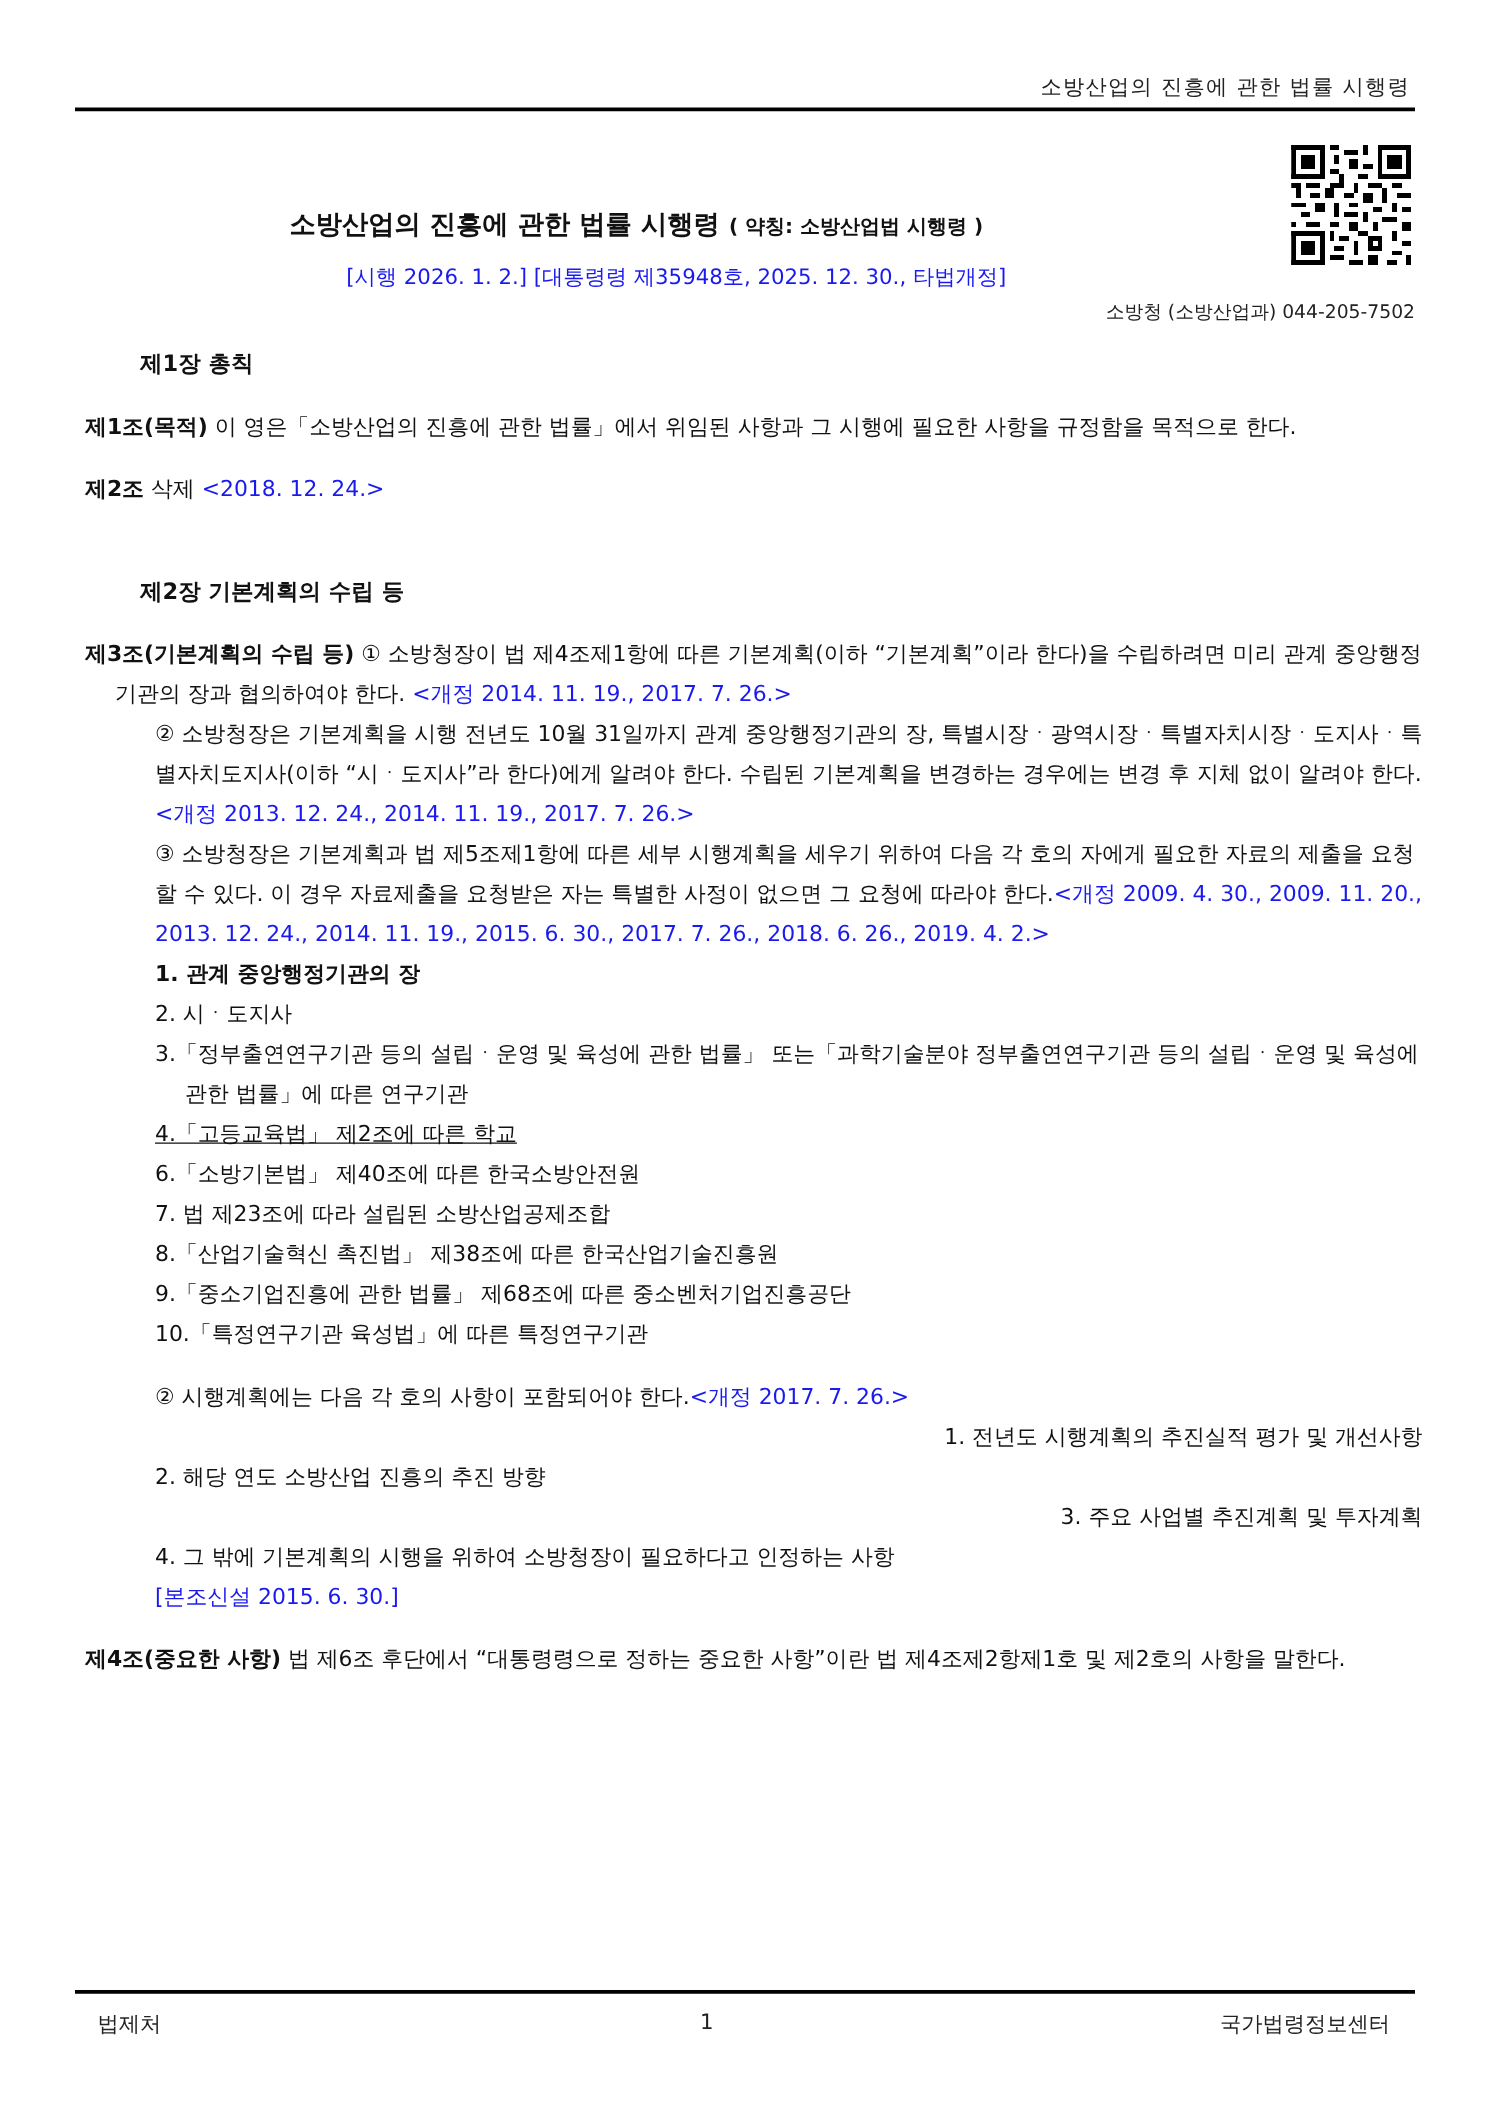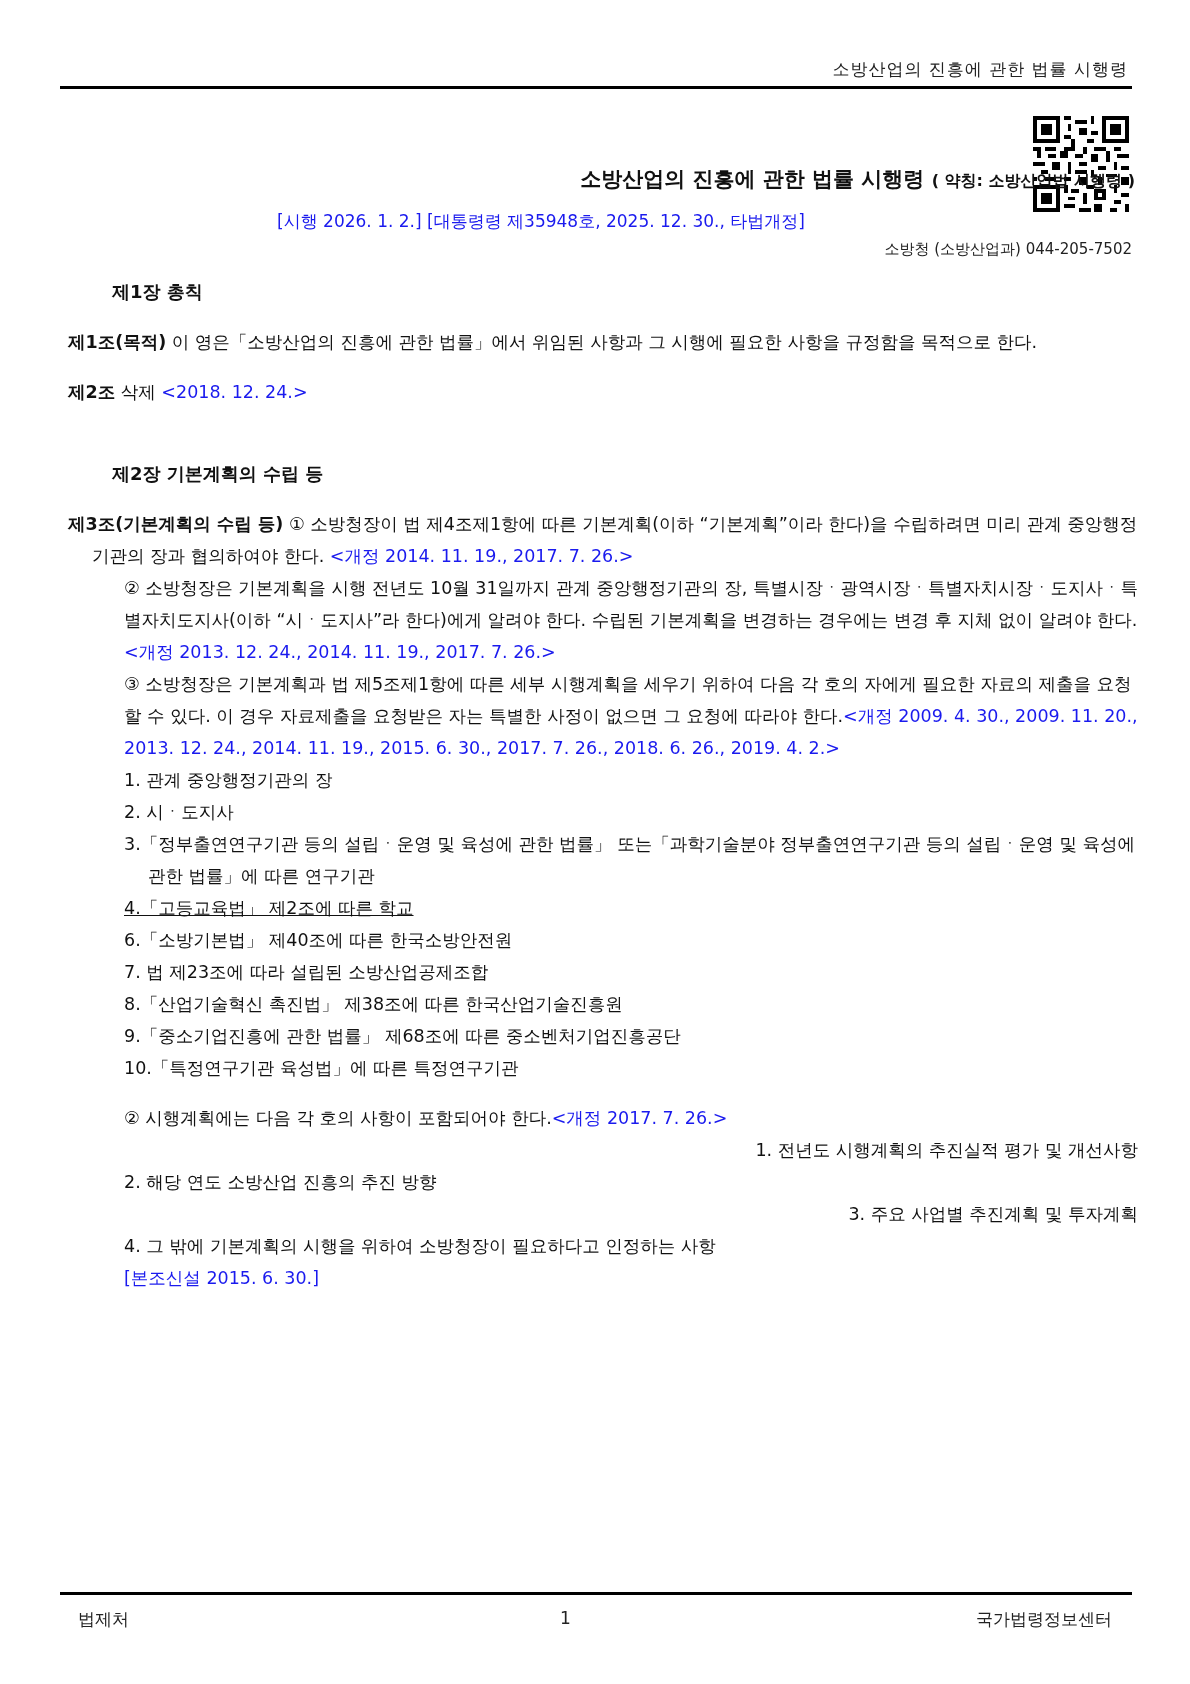--- a/index.html
+++ b/index.html
@@ -37,23 +37,23 @@
       position: absolute;
       left: 1033px;
       top: 116px;
       width: 96px;
       height: 96px;
     }
 
     .title-block {
       position: absolute;
       top: 165px;
-      left: 63px;
+      left: 48px;
       width: 1072px;
-      text-align: right;
+      text-align: center;
     }
     .doc-title {
       font-size: 21px;
       font-weight: bold;
       margin-left: -150px;
     }
     .doc-title .abbr {
       font-size: 16px;
       font-weight: bold;
     }
@@ -225,21 +225,21 @@
   <div class="article">
     <div>
       <b>제3조(기본계획의 수립 등)</b><span> ① 소방청장이 법 제4조제1항에 따른 기본계획(이하 “기본계획”이라 한다)을 수립하려면 미리 관계 중앙행정기관의 장과 협의하여야 한다. </span><span class="blue">&lt;개정 2014. 11. 19., 2017. 7. 26.&gt;</span>
     </div>
     <div class="para" style="text-indent:0;">
       <span>② 소방청장은 기본계획을 시행 전년도 10월 31일까지 관계 중앙행정기관의 장, 특별시장ㆍ광역시장ㆍ특별자치시장ㆍ도지사ㆍ특별자치도지사(이하 “시ㆍ도지사”라 한다)에게 알려야 한다. 수립된 기본계획을 변경하는 경우에는 변경 후 지체 없이 알려야 한다.</span><span class="blue">&lt;개정 2013. 12. 24., 2014. 11. 19., 2017. 7. 26.&gt;</span>
     </div>
     <div class="para" style="text-indent:0;">
       <span>③ 소방청장은 기본계획과 법 제5조제1항에 따른 세부 시행계획을 세우기 위하여 다음 각 호의 자에게 필요한 자료의 제출을 요청할 수 있다. 이 경우 자료제출을 요청받은 자는 특별한 사정이 없으면 그 요청에 따라야 한다.</span><span class="blue">&lt;개정 2009. 4. 30., 2009. 11. 20., 2013. 12. 24., 2014. 11. 19., 2015. 6. 30., 2017. 7. 26., 2018. 6. 26., 2019. 4. 2.&gt;</span>
     </div>
-    <div class="item" style="text-indent:0;">1. 관계 중앙행정기관의 장</div>
+    <div class="item" style="text-indent:0;font-weight:bold;">1. 관계 중앙행정기관의 장</div>
     <div class="item" style="text-indent:0;">2. 시ㆍ도지사</div>
     <div class="item wrap">3.「정부출연연구기관 등의 설립ㆍ운영 및 육성에 관한 법률」 또는「과학기술분야 정부출연연구기관 등의 설립ㆍ운영 및 육성에 관한 법률」에 따른 연구기관</div>
     <div class="item" style="text-indent:0;text-decoration:underline;">4.「고등교육법」 제2조에 따른 학교</div>
     <div class="item" style="text-indent:0;">6.「소방기본법」 제40조에 따른 한국소방안전원</div>
     <div class="item" style="text-indent:0;">7. 법 제23조에 따라 설립된 소방산업공제조합</div>
     <div class="item" style="text-indent:0;">8.「산업기술혁신 촉진법」 제38조에 따른 한국산업기술진흥원</div>
     <div class="item" style="text-indent:0;">9.「중소기업진흥에 관한 법률」 제68조에 따른 중소벤처기업진흥공단</div>
     <div class="item" style="text-indent:0;">10.「특정연구기관 육성법」에 따른 특정연구기관</div>
   </div>
 
@@ -247,19 +247,22 @@
     <div class="para" style="text-indent:0;">
       <span>② 시행계획에는 다음 각 호의 사항이 포함되어야 한다.</span><span class="blue">&lt;개정 2017. 7. 26.&gt;</span>
     </div>
     <div class="item" style="text-indent:0;text-align:right;">1. 전년도 시행계획의 추진실적 평가 및 개선사항</div>
     <div class="item" style="text-indent:0;">2. 해당 연도 소방산업 진흥의 추진 방향</div>
     <div class="item" style="text-indent:0;text-align:right;">3. 주요 사업별 추진계획 및 투자계획</div>
     <div class="item" style="text-indent:0;">4. 그 밖에 기본계획의 시행을 위하여 소방청장이 필요하다고 인정하는 사항</div>
     <div class="item blue" style="text-indent:0;">[본조신설 2015. 6. 30.]</div>
   </div>
 
+  <div class="article">
+    <b>제4조(중요한 사항)</b><span> 법 제6조 후단에서 “대통령령으로 정하는 중요한 사항”이란 법 제4조제2항제1호 및 제2호의 사항을 말한다.</span>
+  </div>
 
 </div>
 
 <div class="rule bottom"></div>
 <div class="footer left">법제처</div>
 <div class="footer center">1</div>
 <div class="footer right">국가법령정보센터</div>
 
 </body></html>

